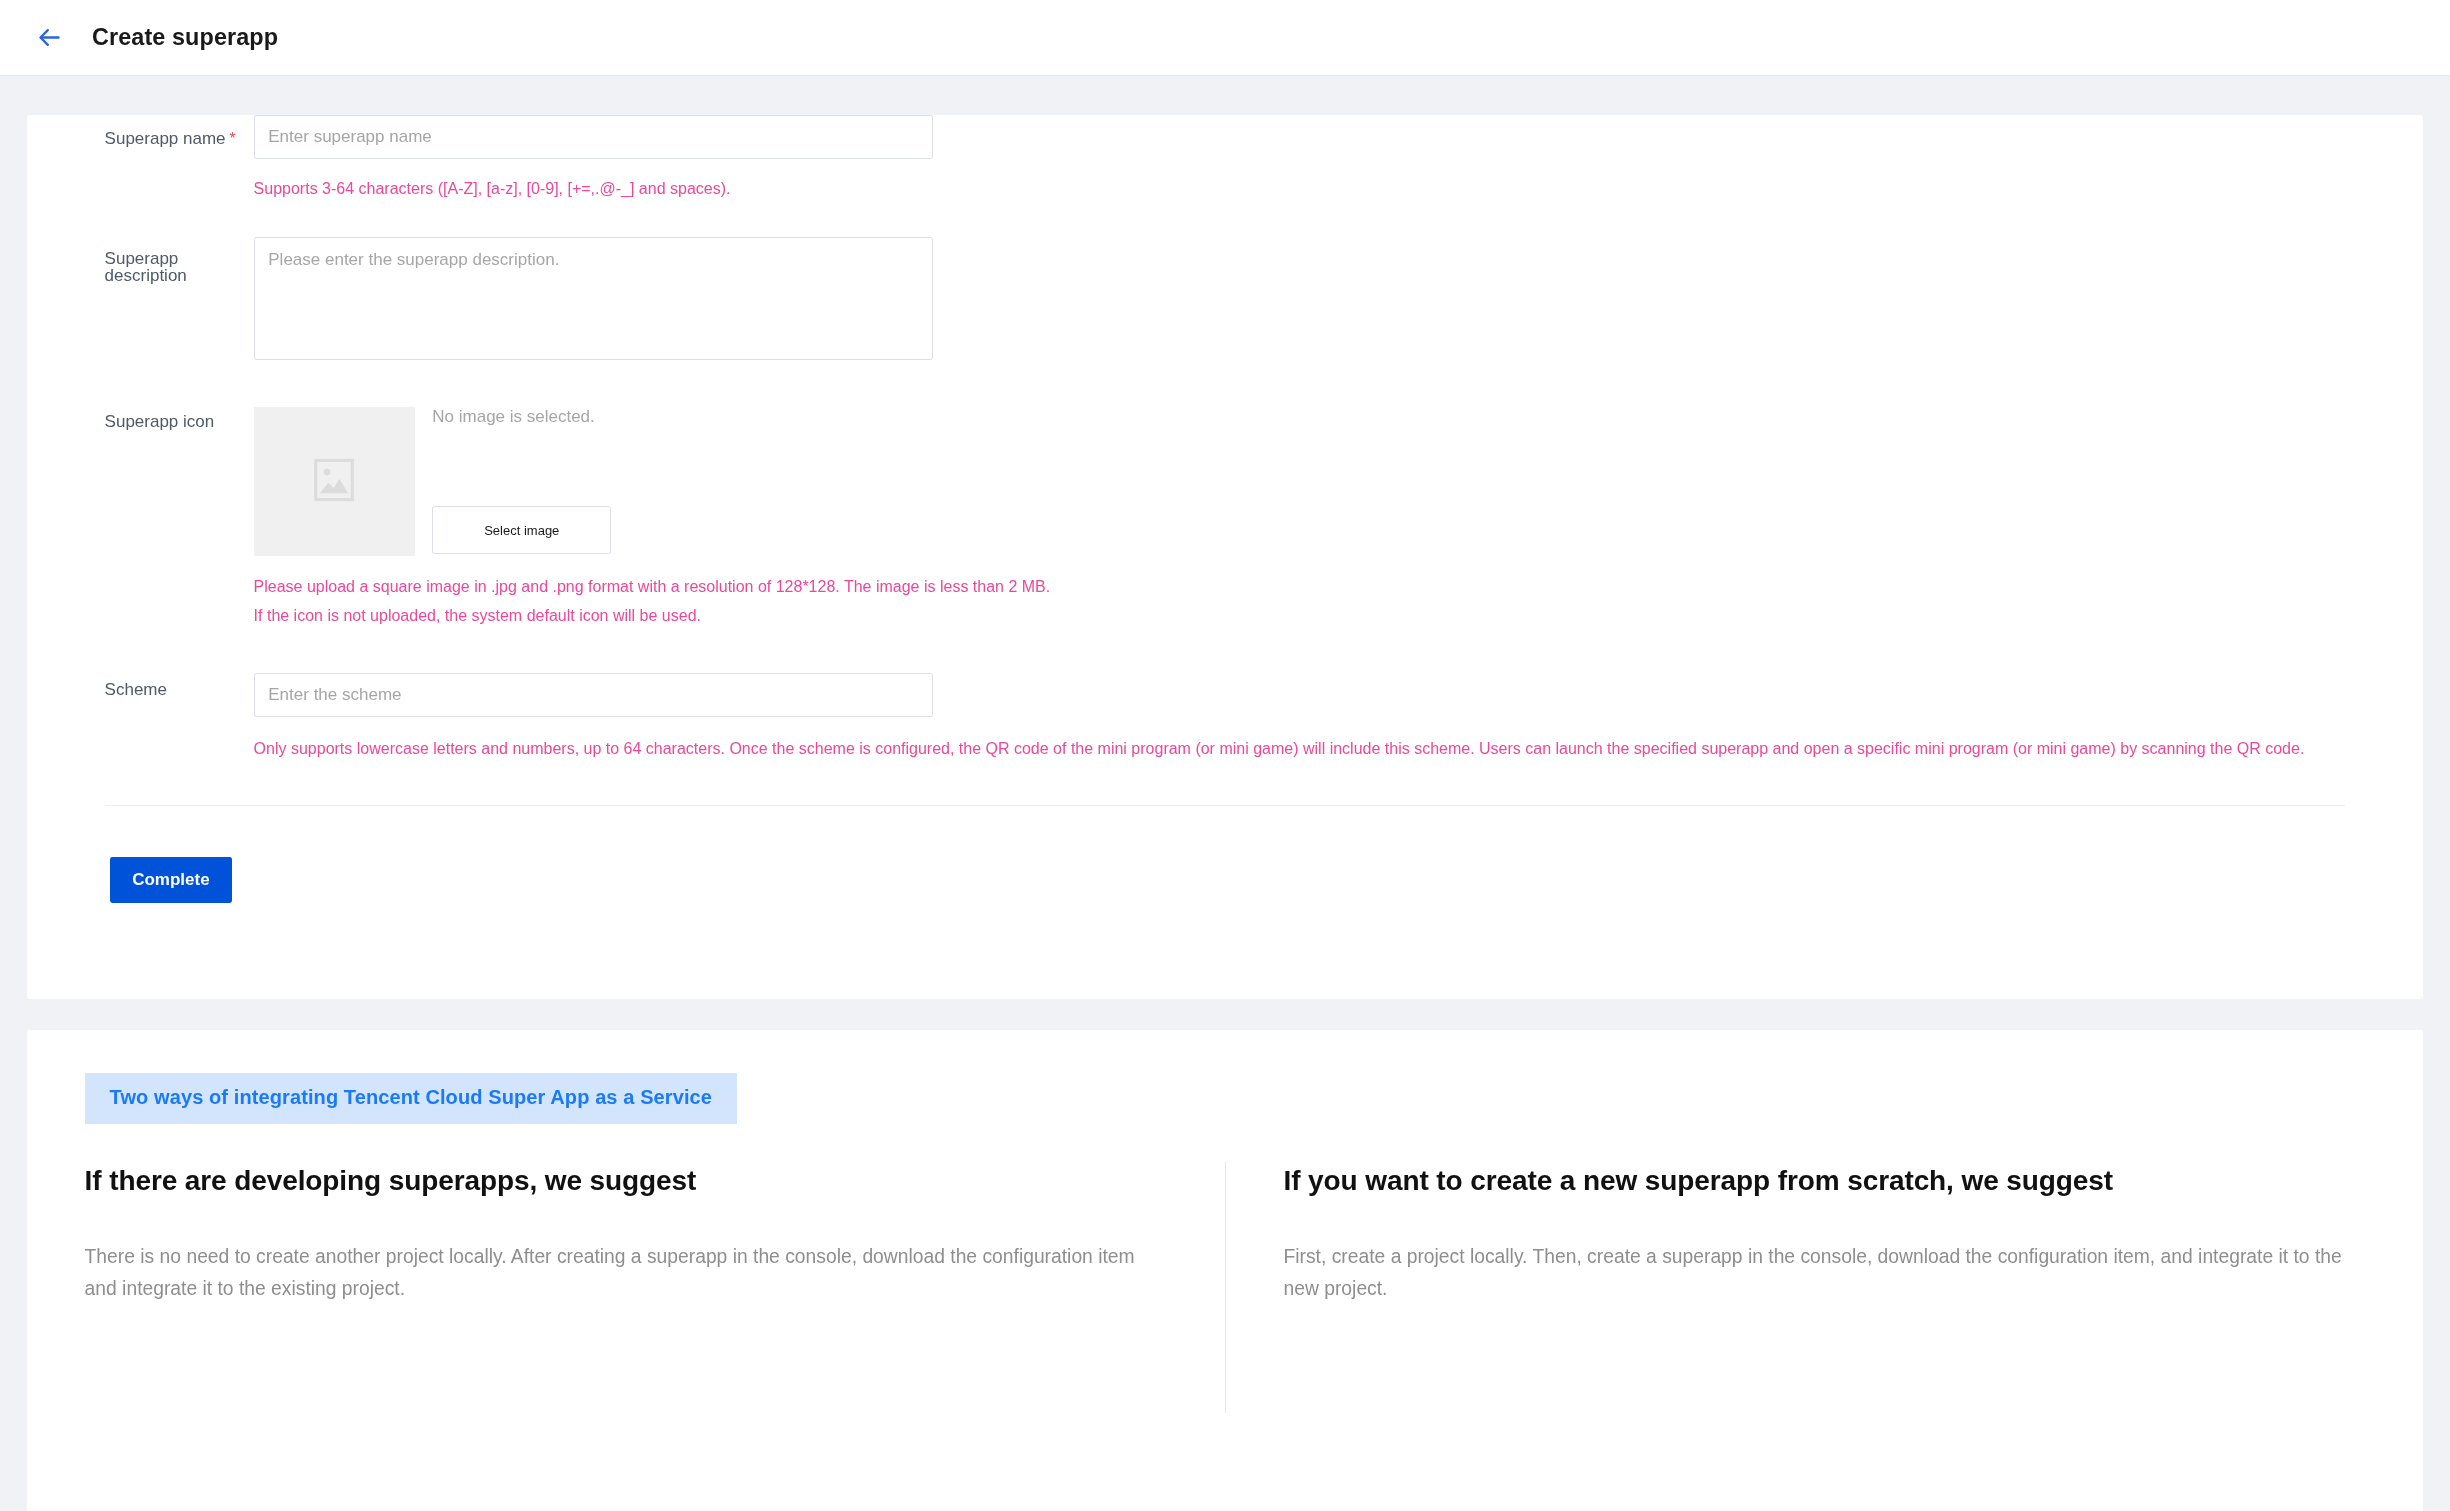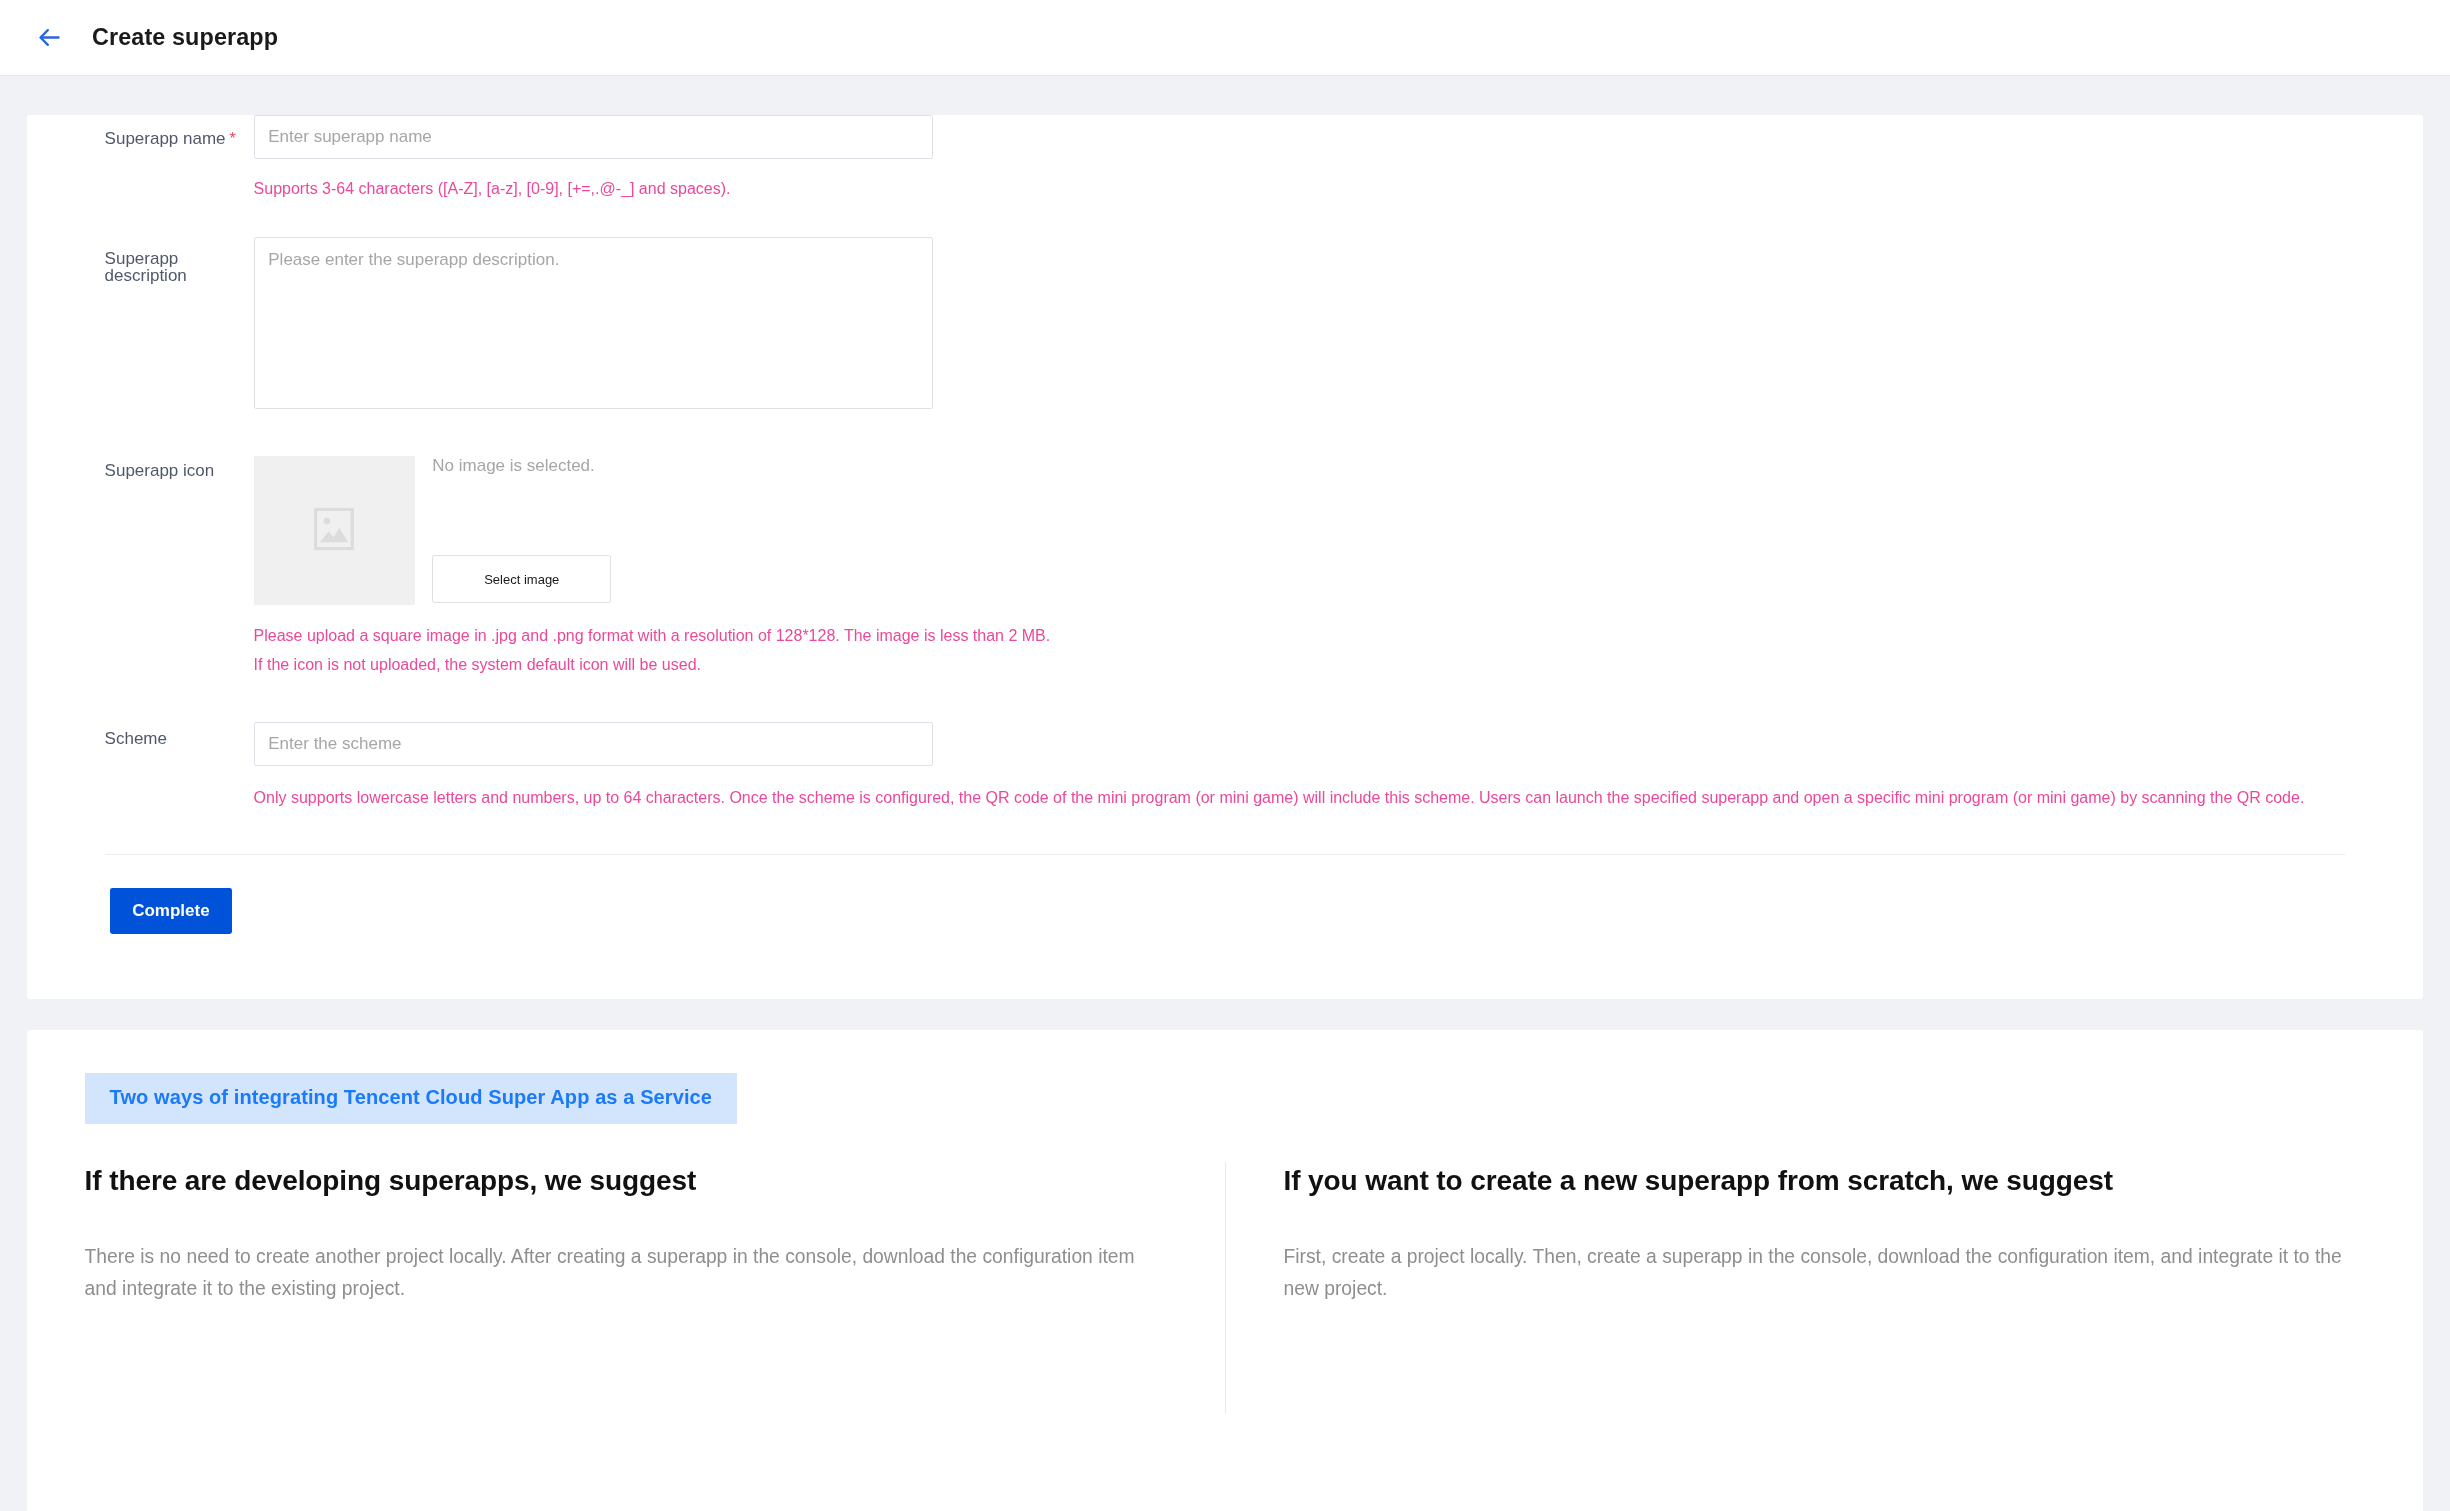--- a/index.html
+++ b/index.html
@@ -90,21 +90,21 @@
     font-size: 17px;
     color: #1a1a1a;
     padding: 0 13.7px;
     border-radius: 2.4px;
     outline: none;
   }
   .text-input::placeholder { color: #a6a6a6; }
 
   .textarea-input {
     width: 679px;
-    height: 172px;
+    height: 123px;
     border: 0.8px solid #dcdfe6;
     background: #ffffff;
     font-family: "Liberation Sans", sans-serif;
     font-size: 17px;
     color: #3b82f6;
     padding: 11.3px 13.7px;
     border-radius: 2.4px;
     outline: none;
     resize: none;
     line-height: 1.35;
@@ -173,21 +173,21 @@
     margin-bottom: 1.6px;
   }
   .hint-icon { margin-top: 17.7px; }
 
   
   .divider-h {
     height: 0.8px;
     background: #ebedf0;
     margin: 41px 78px 0 78px;
   }
-  .complete-wrap { padding: 34px 0 0 83px; }
+  .complete-wrap { padding: 52px 0 0 83px; }
   .complete-btn {
     background: #0052d9;
     color: #ffffff;
     border: none;
     border-radius: 2.4px;
     font-family: "Liberation Sans", sans-serif;
     font-size: 17px;
     font-weight: bold;
     padding: 0 22.6px;
     height: 46px;

